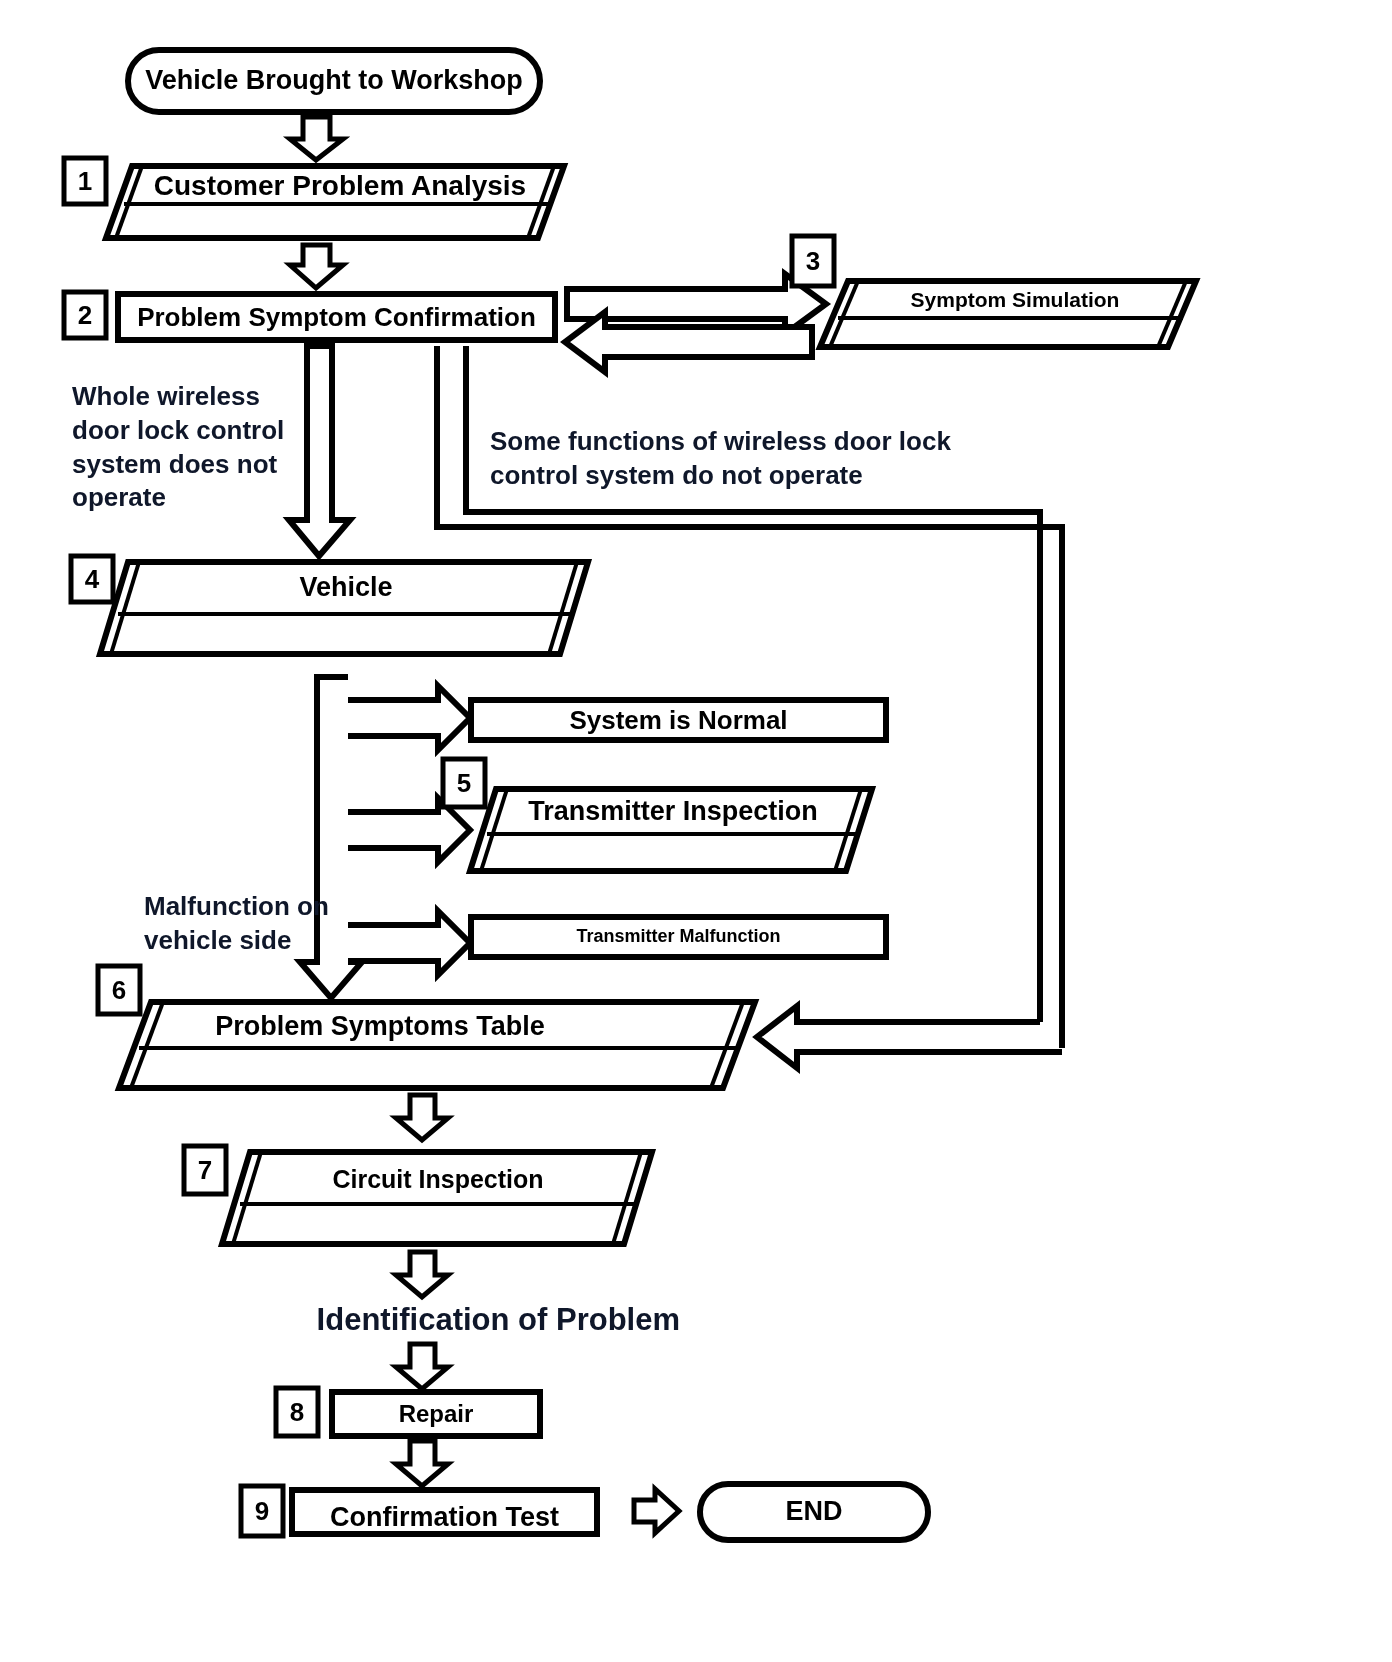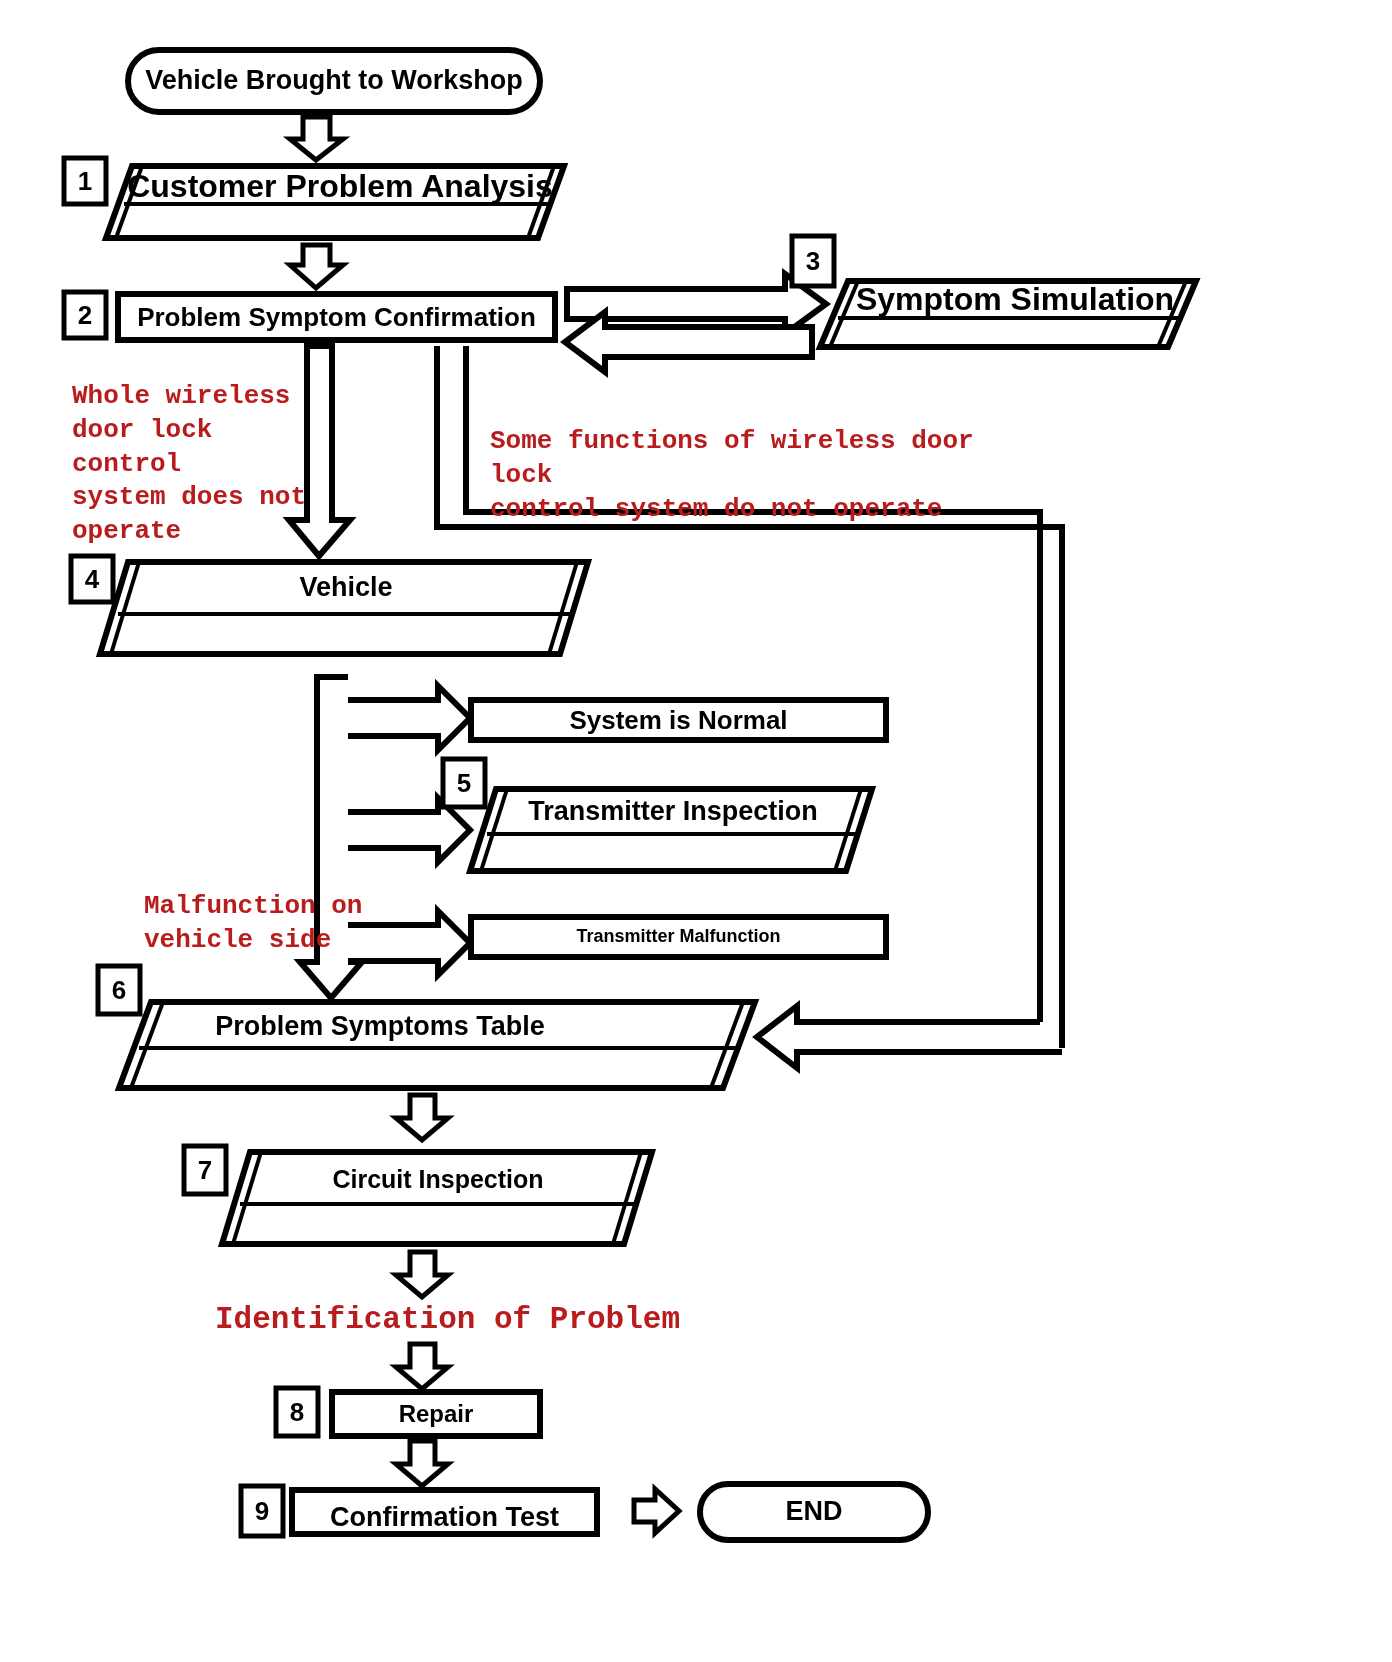--- a/index.html
+++ b/index.html
@@ -5,21 +5,21 @@
   html,body{margin:0;padding:0;background:#ffffff;}
   body{
     font-family:"Liberation Sans", sans-serif;
     width:1392px;height:1662px;position:relative;overflow:hidden;
     color:#000;
   }
   #canvas{position:absolute;inset:0;width:1392px;height:1662px;}
   .node{position:absolute;display:flex;align-items:center;justify-content:center;
         font-weight:700;color:#000;pointer-events:none;}
   .node span{display:block;line-height:1.18;text-align:center;}
-  .freetext{position:absolute;font-weight:700;color:#b91c1c;line-height:1.30;font-family:Liberation Mono, monospace;}
+  .freetext{position:absolute;font-weight:700;color:#0f172a;line-height:1.30;}
   .stepnum{position:absolute;display:flex;align-items:center;justify-content:center;
            font-weight:700;color:#000;}
 </style>
 </head>
 <body>
 
 <svg id="canvas" viewBox="0 0 1392 1662" xmlns="http://www.w3.org/2000/svg">
 
   <defs>
     
@@ -115,29 +115,29 @@
 </svg>
 
 <div class="node" style="left:128px;top:50px;width:412px;height:62px;font-size:27px;">
   <span>Vehicle Brought to Workshop</span>
 </div>
 
 <div class="node" style="left:700px;top:1484px;width:228px;height:56px;font-size:27px;">
   <span>END</span>
 </div>
 
-<div class="node" style="left:124px;top:166px;width:432px;height:40px;font-size:32px;align-items:flex-end;">
+<div class="node" style="left:124px;top:166px;width:432px;height:40px;font-size:28px;">
   <span>Customer Problem Analysis</span>
 </div>
 
 <div class="node" style="left:118px;top:294px;width:437px;height:46px;font-size:26px;">
   <span>Problem Symptom Confirmation</span>
 </div>
 
-<div class="node" style="left:840px;top:281px;width:350px;height:38px;font-size:32px;">
+<div class="node" style="left:840px;top:281px;width:350px;height:38px;font-size:21px;">
   <span>Symptom Simulation</span>
 </div>
 
 <div class="node" style="left:120px;top:566px;width:452px;height:44px;font-size:27px;">
   <span>Vehicle</span>
 </div>
 
 <div class="node" style="left:488px;top:791px;width:370px;height:42px;font-size:27px;">
   <span>Transmitter Inspection</span>
 </div>

